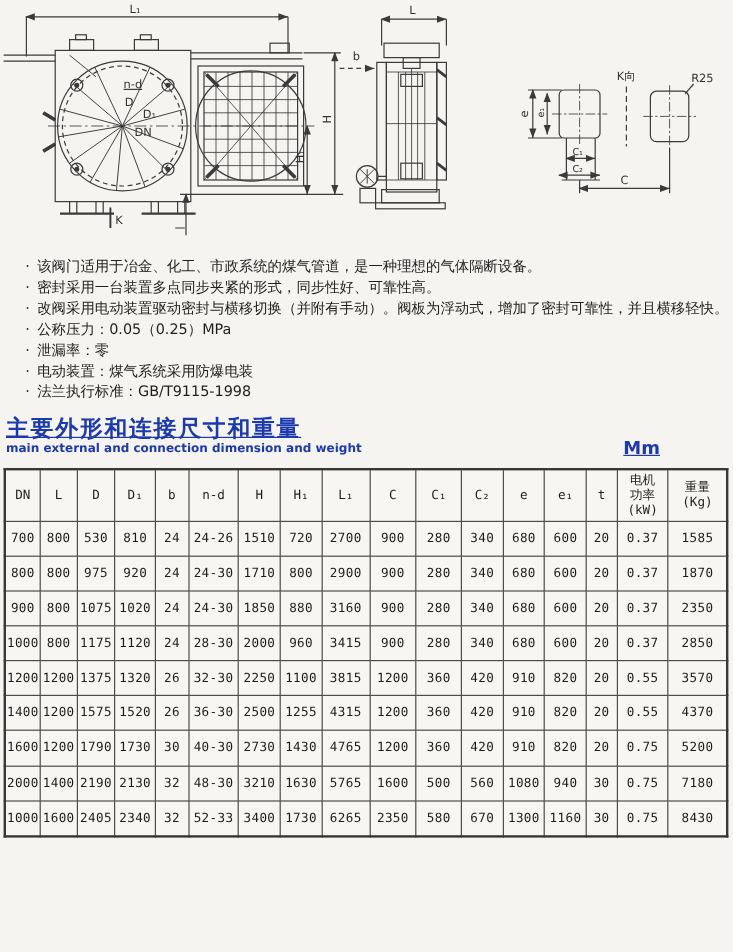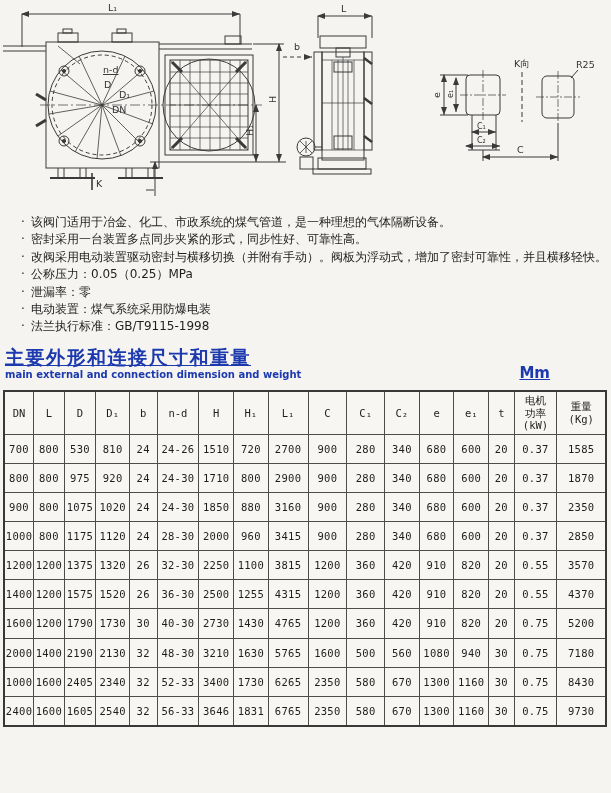--- a/index.html
+++ b/index.html
@@ -480,35 +480,16 @@
           <td>6265</td>
           <td>2350</td>
           <td>580</td>
           <td>670</td>
           <td>1300</td>
           <td>1160</td>
           <td>30</td>
           <td>0.75</td>
           <td>8430</td>
         </tr>
-        <tr>
-          <td>2400</td>
-          <td>1600</td>
-          <td>1605</td>
-          <td>2540</td>
-          <td>32</td>
-          <td>56-33</td>
-          <td>3646</td>
-          <td>1831</td>
-          <td>6765</td>
-          <td>2350</td>
-          <td>580</td>
-          <td>670</td>
-          <td>1300</td>
-          <td>1160</td>
-          <td>30</td>
-          <td>0.75</td>
-          <td>9730</td>
-        </tr>
       </tbody>
   </table>
 
 </div>
 
 </body></html>

